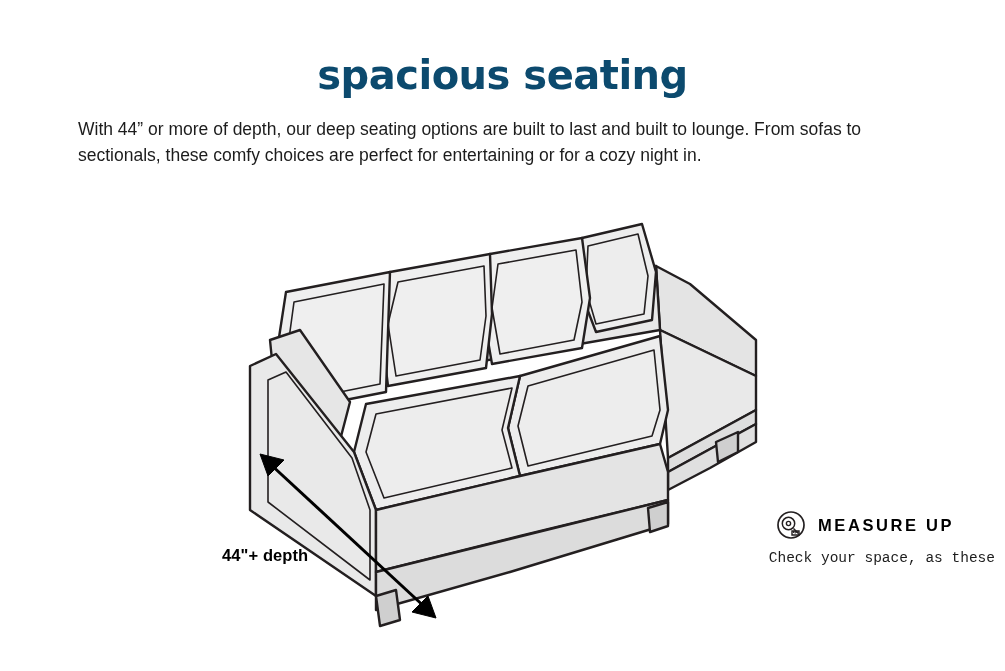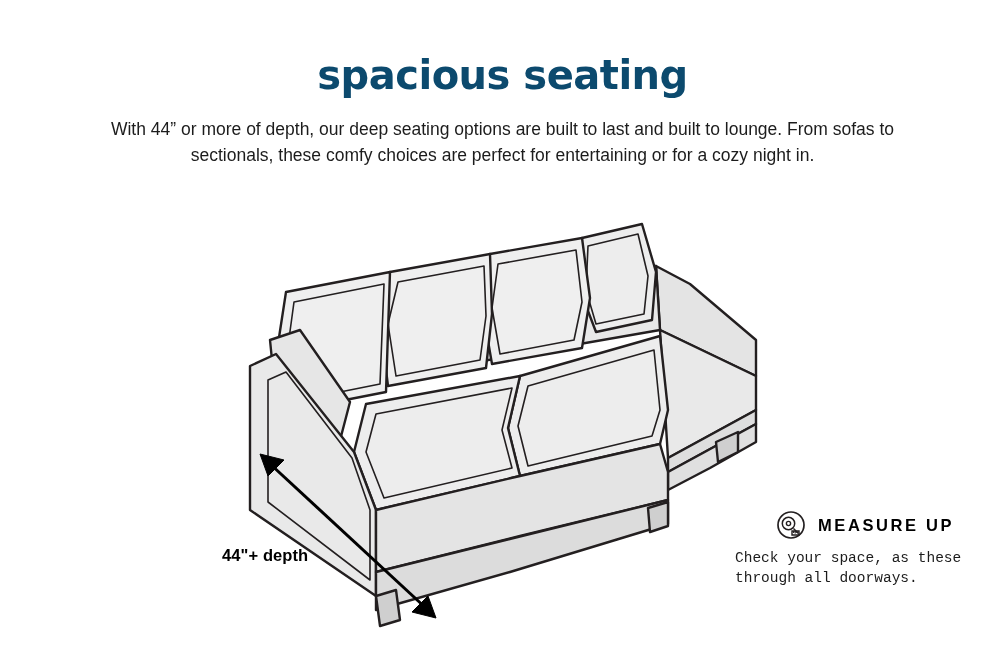--- a/index.html
+++ b/index.html
@@ -28,23 +28,23 @@
     text-align: center;
     font-family: "DejaVu Sans", sans-serif;
     font-weight: 700;
     font-size: 40px;
     letter-spacing: -0.5px;
     color: #0c4a6e;
   }
   .subcopy {
     position: absolute;
     top: 116px;
-    left: 90px;
+    left: 78px;
     width: 825px;
-    text-align: center;
+    text-align: left;
     font-size: 17.5px;
     line-height: 26px;
     color: #1c1c1c;
   }
   .illustration {
     position: absolute;
     top: 180px;
     left: 190px;
     width: 620px;
     height: 460px;
@@ -56,21 +56,21 @@
     font-size: 16.5px;
     font-weight: 700;
     color: #000000;
     letter-spacing: 0.1px;
   }
   .measure-block {
     position: absolute;
     left: 735px;
     top: 508px;
     width: 260px;
-    text-align: left;
+    text-align: right;
   }
   .measure-head {
     display: flex;
     align-items: center;
     justify-content: center;
     gap: 12px;
     height: 34px;
   }
   .measure-title {
     font-size: 16.5px;
@@ -164,17 +164,16 @@
           <circle cx="12.5" cy="13.5" r="2.1" fill="none" stroke="#231f20" stroke-width="1.4"></circle>
           <path d="M17.5 18.5 L22.5 23.5" stroke="#231f20" stroke-width="1.5"></path>
           <path d="M16 21 h7 v4 h-7 z" fill="none" stroke="#231f20" stroke-width="1.4"></path>
           <path d="M17.6 21 v2 M19.2 21 v2.6 M20.8 21 v2" stroke="#231f20" stroke-width="1.1"></path>
         </svg>
       </span>
       <span class="measure-title">MEASURE UP</span>
     </div>
     <div class="measure-note">
       <div>Check your space, as these</div>
-      <div>through all doorways.</div>
     </div>
   </div>
 
 </div>
 
 </body></html>

